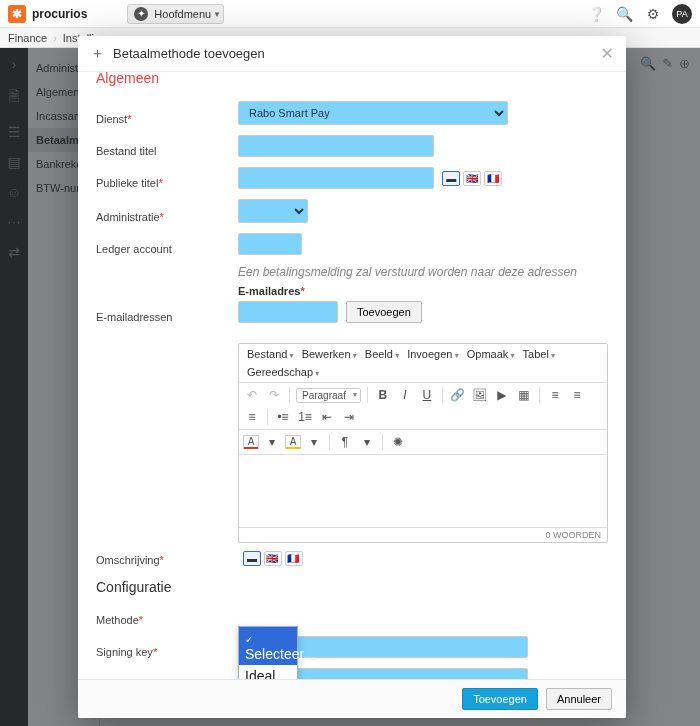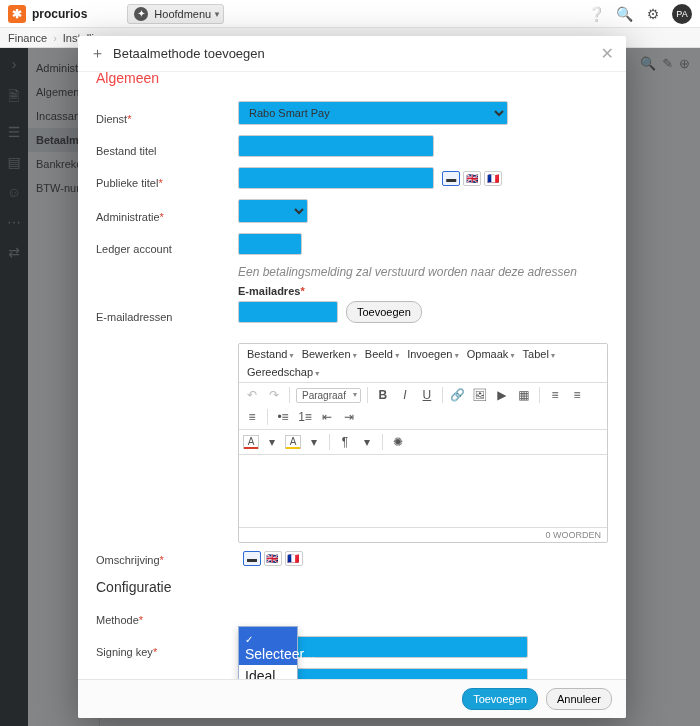--- a/index.html
+++ b/index.html
@@ -34,32 +34,32 @@
   .modal-close{margin-left:auto;color:#aaa;font-size:16px;cursor:pointer}
   .modal-body{flex:1;overflow-y:auto;padding:0 18px 12px 18px;position:relative}
   .modal-body::-webkit-scrollbar{width:8px}
   .modal-body::-webkit-scrollbar-thumb{background:#c8c8c8;border-radius:4px}
   .section-t{font-size:14px;font-weight:500;color:#333;margin:2px 0 10px}
   .section-t.clipped{color:#ef4444;margin-top:-2px}
   .row{display:flex;align-items:flex-end;padding:5px 0}
   .lbl{width:142px;font-size:11px;color:#444;padding-top:4px}
   .req{color:#d43f2a}
   .fld{flex:1}
-  select,input[type=text],textarea{border:1px solid #ccc;border-radius:2px;font-size:11px;padding:4px 6px;background:#0ea5e9;color:#333}
+  select,input[type=text],textarea{border:1px solid #ccc;border-radius:2px;font-size:11px;padding:4px 6px;background:#7dd3fc;color:#333}
   select.wide{width:270px;height:24px}
   input.narrow{width:100px;height:22px}
   input.med{width:196px;height:22px}
   input.med2{width:290px;height:22px}
   select.small{width:70px;height:24px}
   .flags{display:inline-flex;gap:3px;margin-left:5px;vertical-align:middle}
   .flag{width:18px;height:15px;border:1px solid #ccc;border-radius:2px;display:flex;align-items:center;justify-content:center;font-size:10px;cursor:pointer;background:#fff}
   .flag.sel{border-color:#2f6bd8;background:#eef3fc}
   .hint{font-size:12px;font-style:italic;color:#888}
   .sublabel{font-size:11px;font-weight:700;color:#333;margin:6px 0 4px}
-  .btn{border:1px solid #bbb;background:#f2f2f2;border-radius:10px;font-size:11px;padding:4px 10px;cursor:pointer}
+  .btn{border:1px solid #bbb;background:#f2f2f2;border-radius:2px;font-size:11px;padding:4px 10px;cursor:pointer}
   .btn.primary{background:#18a0d8;border-color:#148cc0;color:#fff}
   .editor{border:1px solid #ccc;border-radius:2px}
   .ed-menubar{display:flex;gap:4px;align-items:center;border-bottom:1px solid #ddd;padding:3px 6px;font-size:11px;color:#333;flex-wrap:wrap}
   .ed-menubar span{padding:1px 2px;cursor:pointer}
   .ed-menubar .dd::after{content:" ▾";font-size:8px;color:#888}
   .ed-toolbar{display:flex;align-items:center;gap:4px;border-bottom:1px solid #ddd;padding:3px 4px;color:#555;font-size:12px;flex-wrap:wrap}
   .tbtn{width:18px;height:18px;display:flex;align-items:center;justify-content:center;border-radius:2px;cursor:pointer}
   .tbtn.dis{color:#bbb}
   .tsep{width:1px;height:16px;background:#ddd;margin:0 2px}
   .paragraf{border:1px solid #ccc;border-radius:2px;font-size:10px;padding:1px 14px 1px 5px;position:relative}

